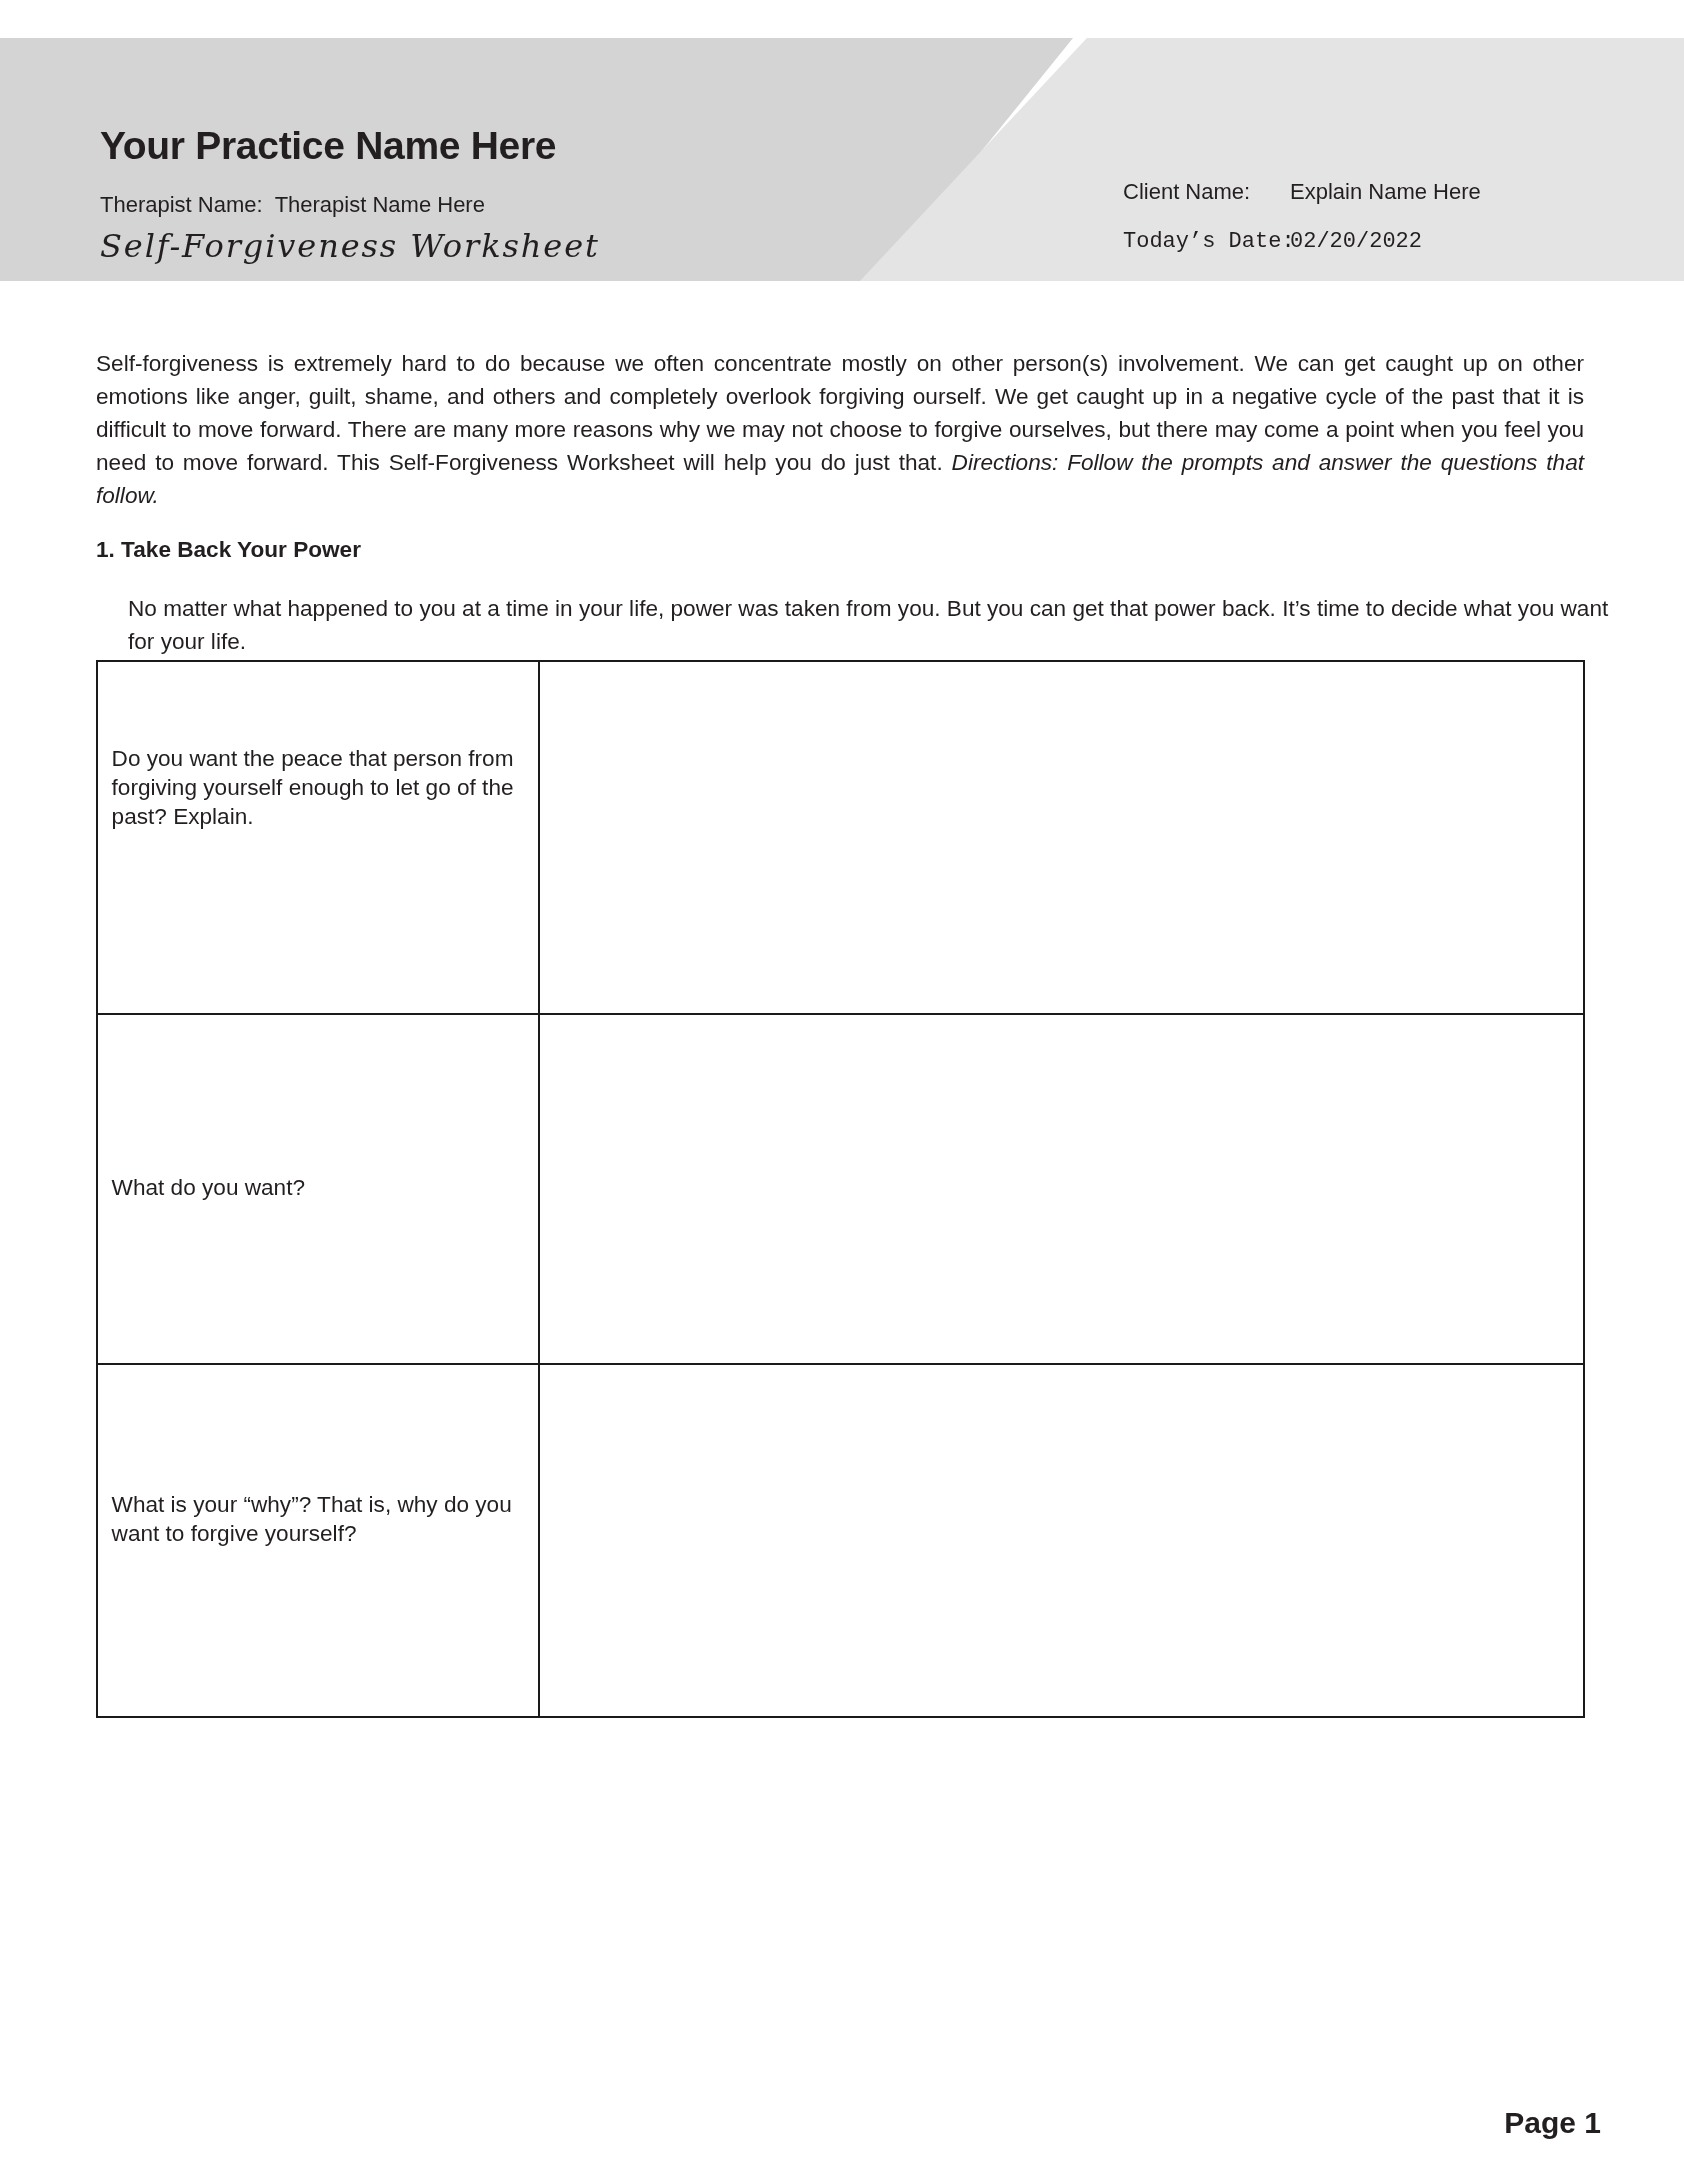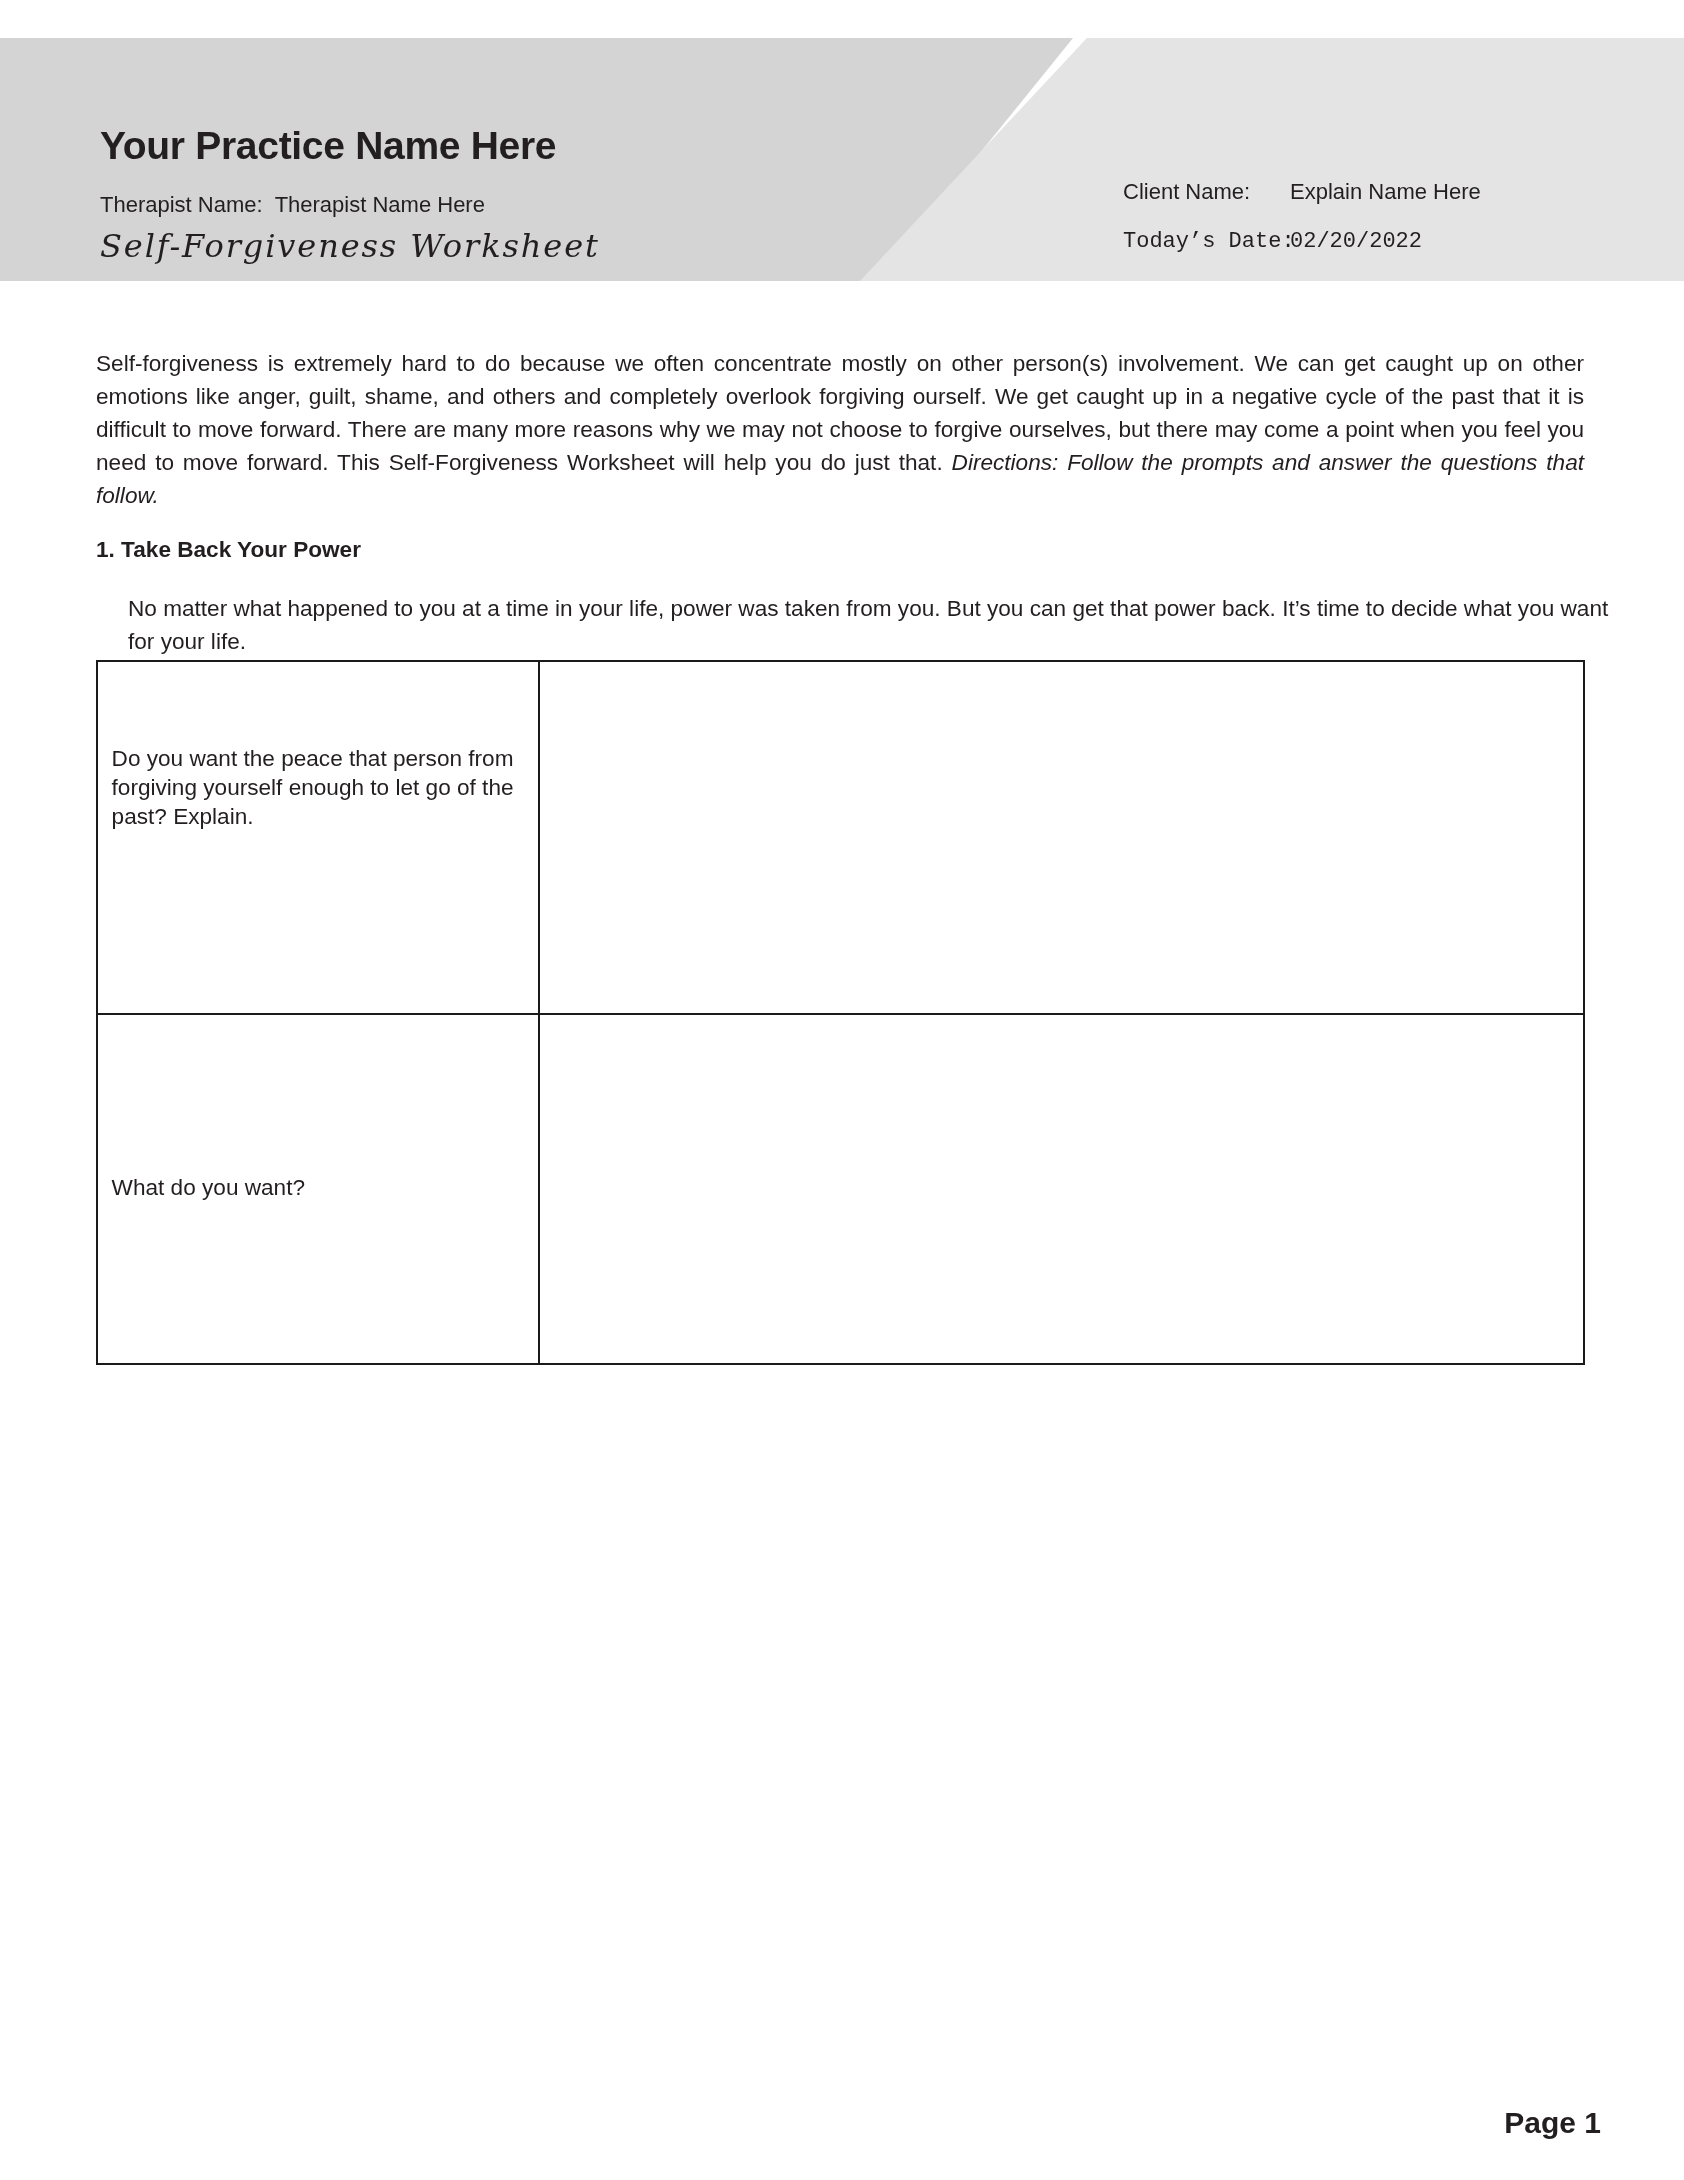--- a/index.html
+++ b/index.html
@@ -211,17 +211,23 @@
         <div class="prompt-text" style="top:82px;">Do you want the peace that person from forgiving yourself enough to let go of the past? Explain.</div>
       </td>
       <td class="col-answer answer-cell"></td>
     </tr>
     <tr>
       <td class="col-prompt prompt-cell" style="height:348px;">
         <div class="prompt-text" style="top:158px;">What do you want?</div>
       </td>
       <td class="col-answer answer-cell"></td>
     </tr>
+    <tr>
+      <td class="col-prompt prompt-cell" style="height:351px;">
+        <div class="prompt-text" style="top:125px;">What is your “why”? That is, why do you want to forgive yourself?</div>
+      </td>
+      <td class="col-answer answer-cell"></td>
+    </tr>
   </tbody>
 </table>
 
 <div class="page-footer">Page 1</div>
 
 
 </body></html>

